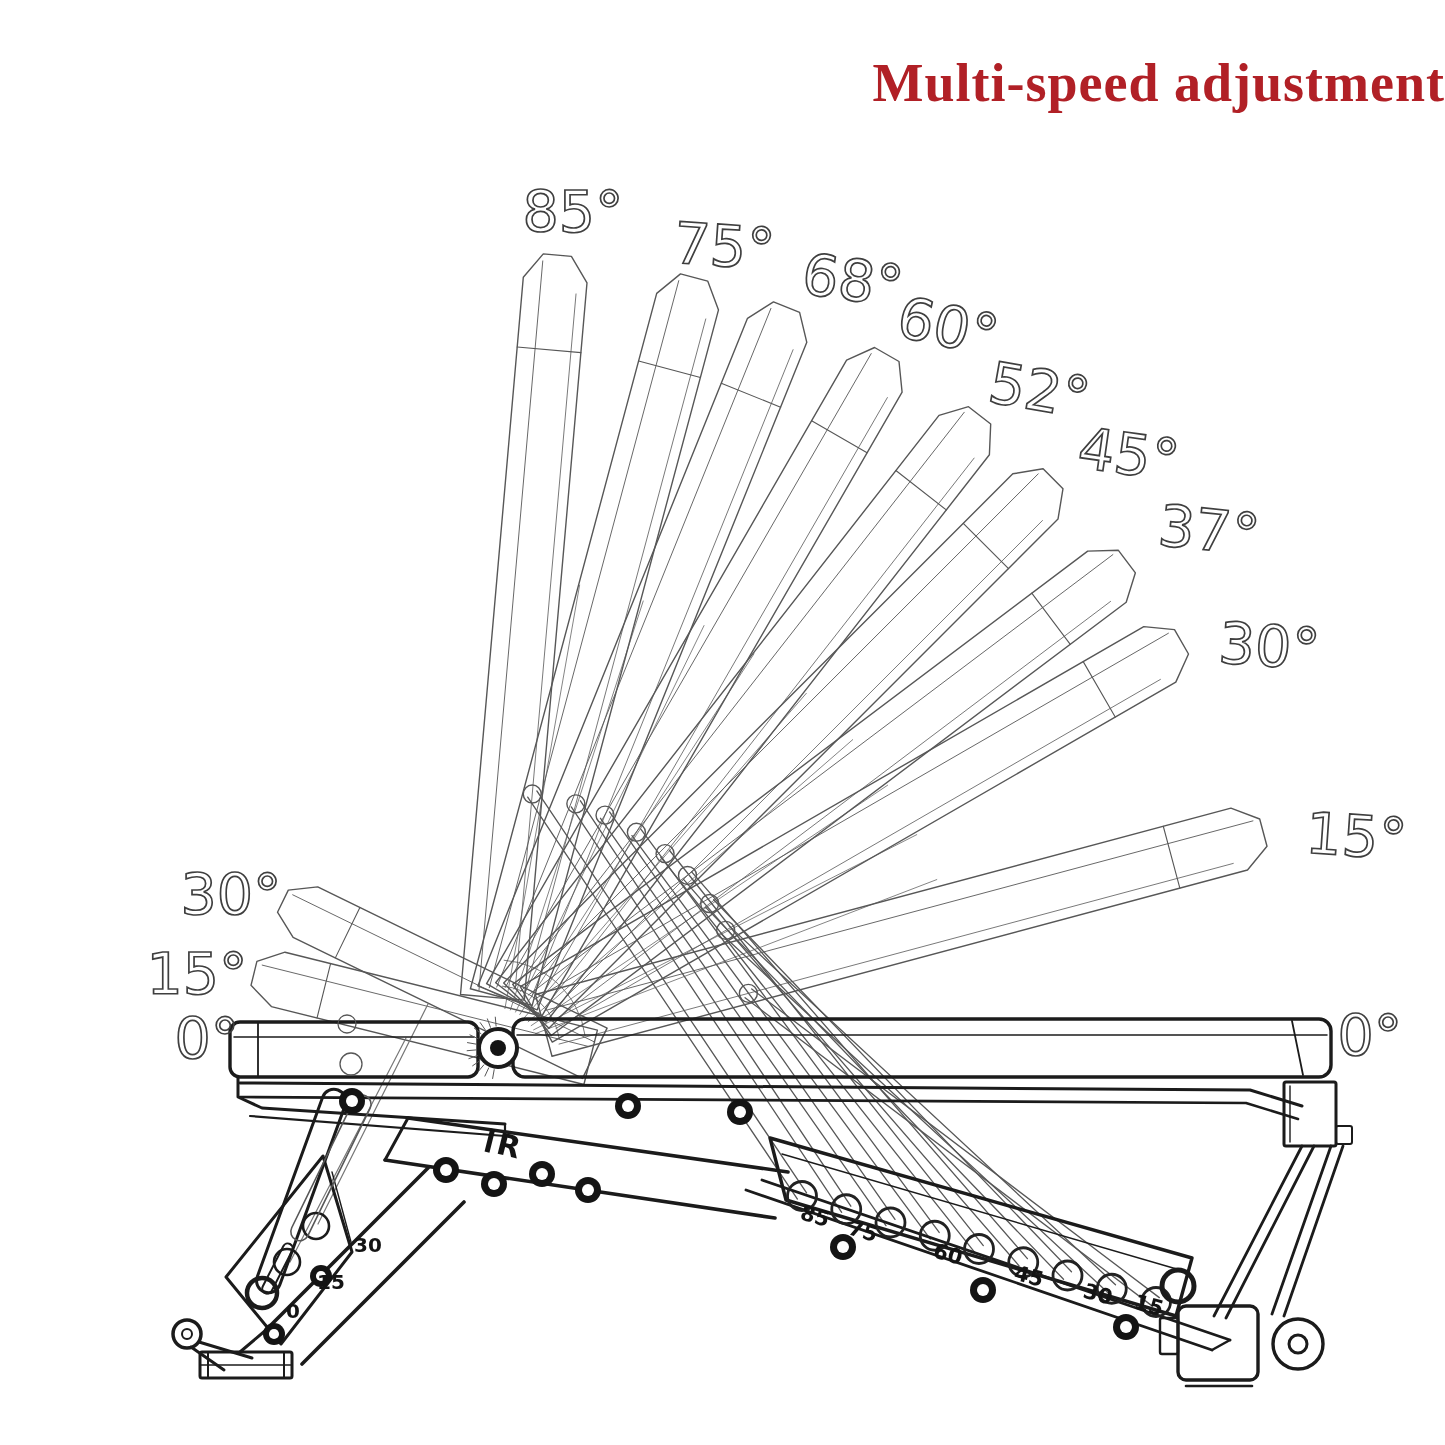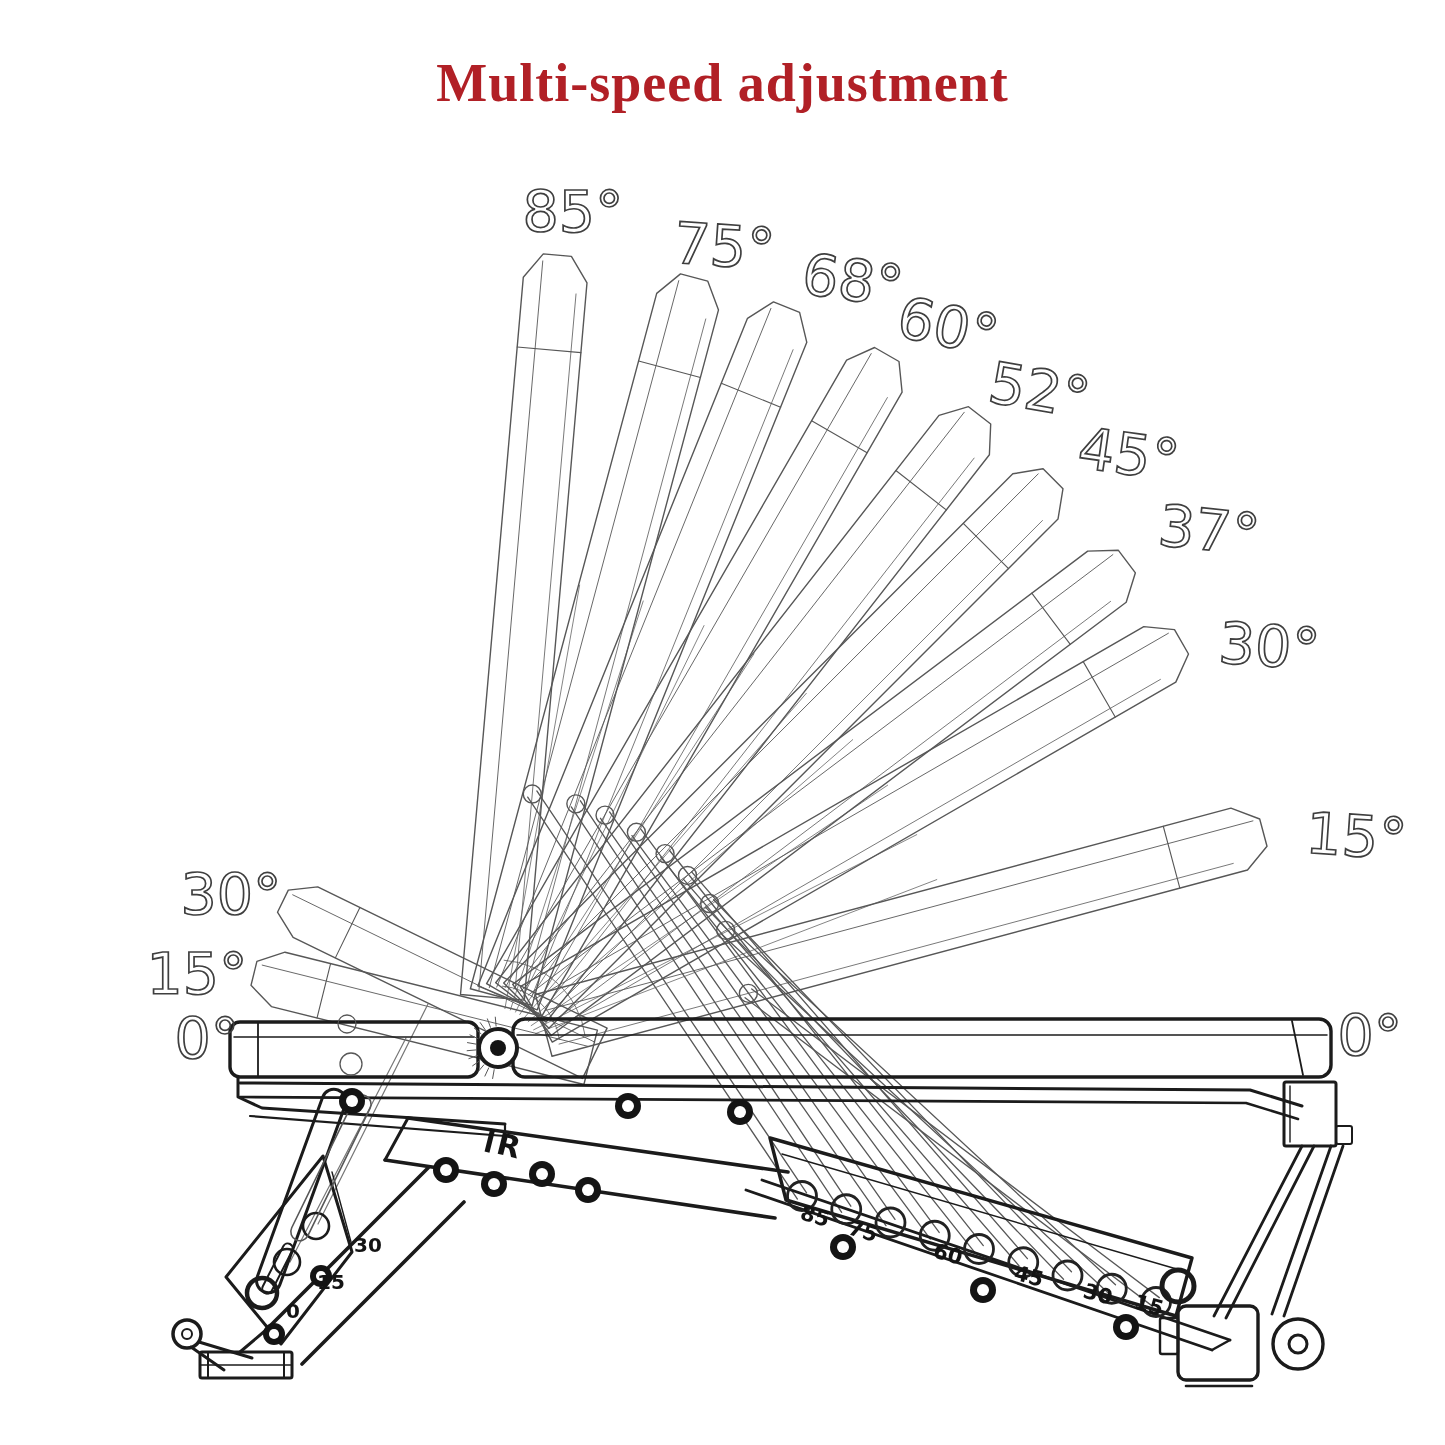--- a/index.html
+++ b/index.html
@@ -2,21 +2,21 @@
 <html><head>
 <meta charset="utf-8">
 <style>
   html,body{margin:0;padding:0}
   body{
     width:1445px;height:1445px;position:relative;overflow:hidden;
     background:#ffffff;font-family:"DejaVu Sans",sans-serif;
   }
   .title{
     position:absolute;top:52px;left:0;width:100%;margin:0;
-    text-align:center;
+    text-align:right;
     font-family:"Liberation Serif","DejaVu Serif",serif;
     font-weight:bold;font-size:54px;letter-spacing:1px;
   }
   #diagram{position:absolute;left:0;top:0;width:1445px;height:1445px}
   text{user-select:none}
 </style>
 </head>
 <body>
 
 <h1 class="title" style="color: rgb(177, 32, 38);">Multi-speed adjustment</h1>

